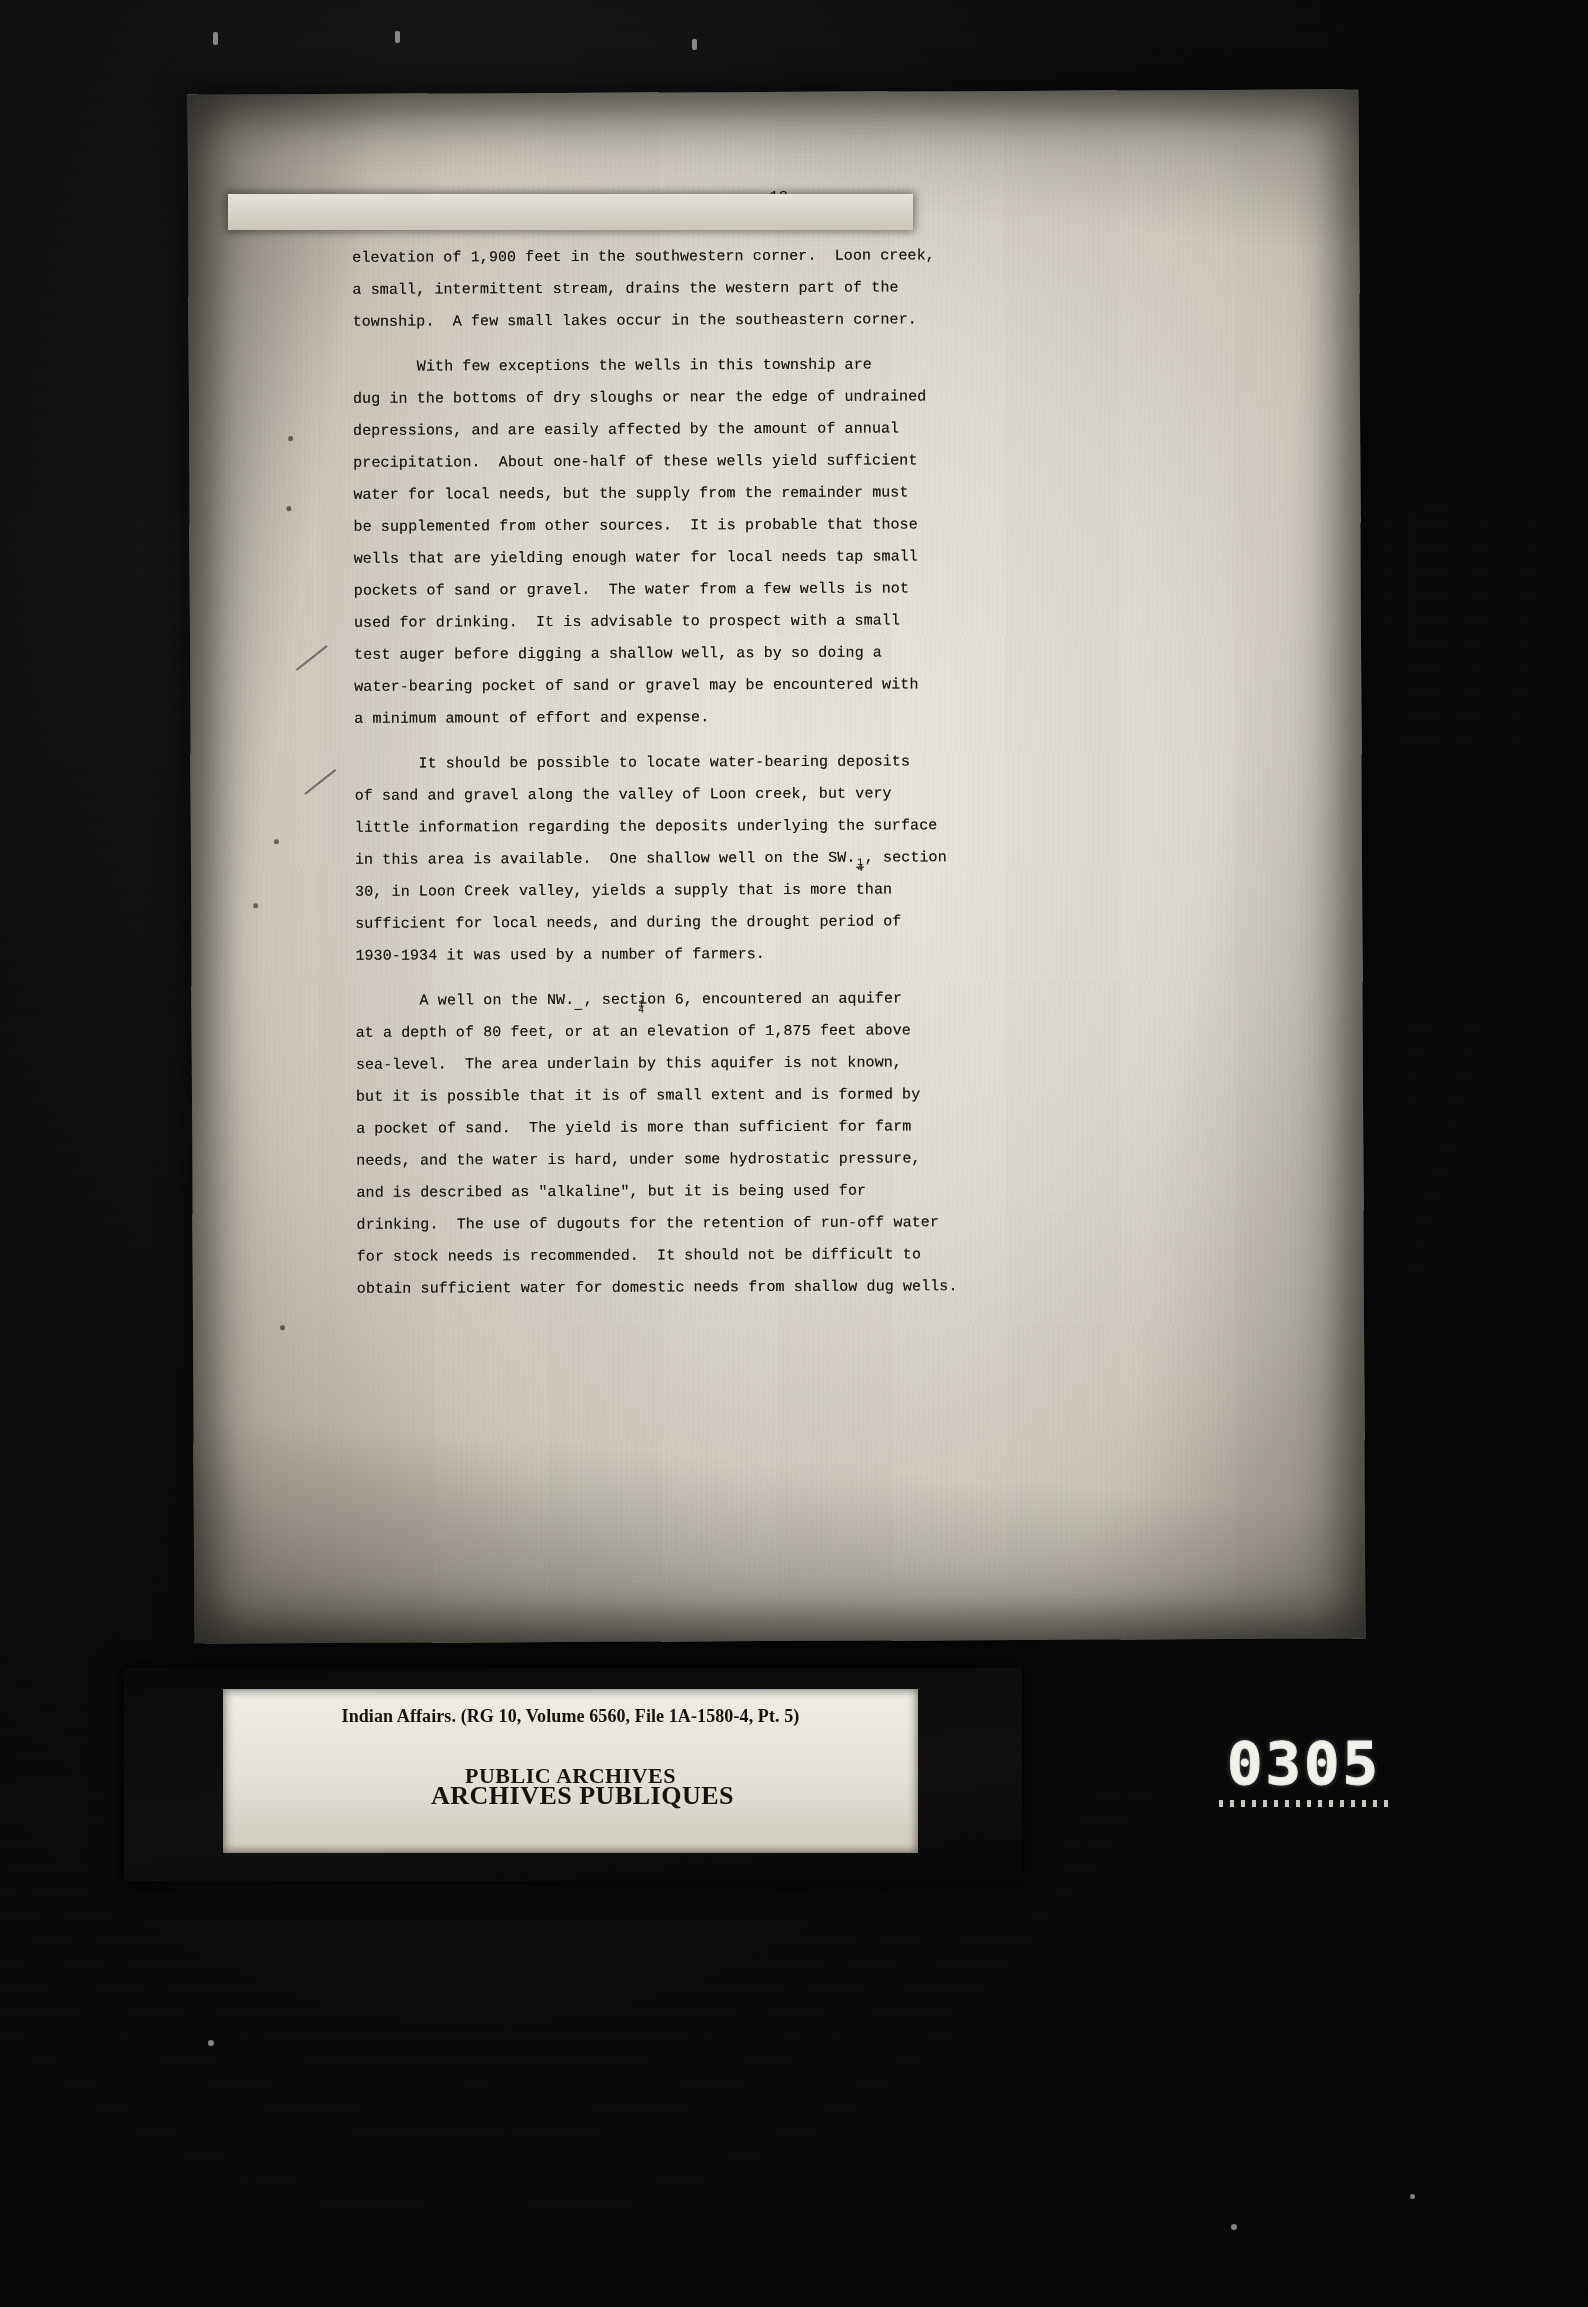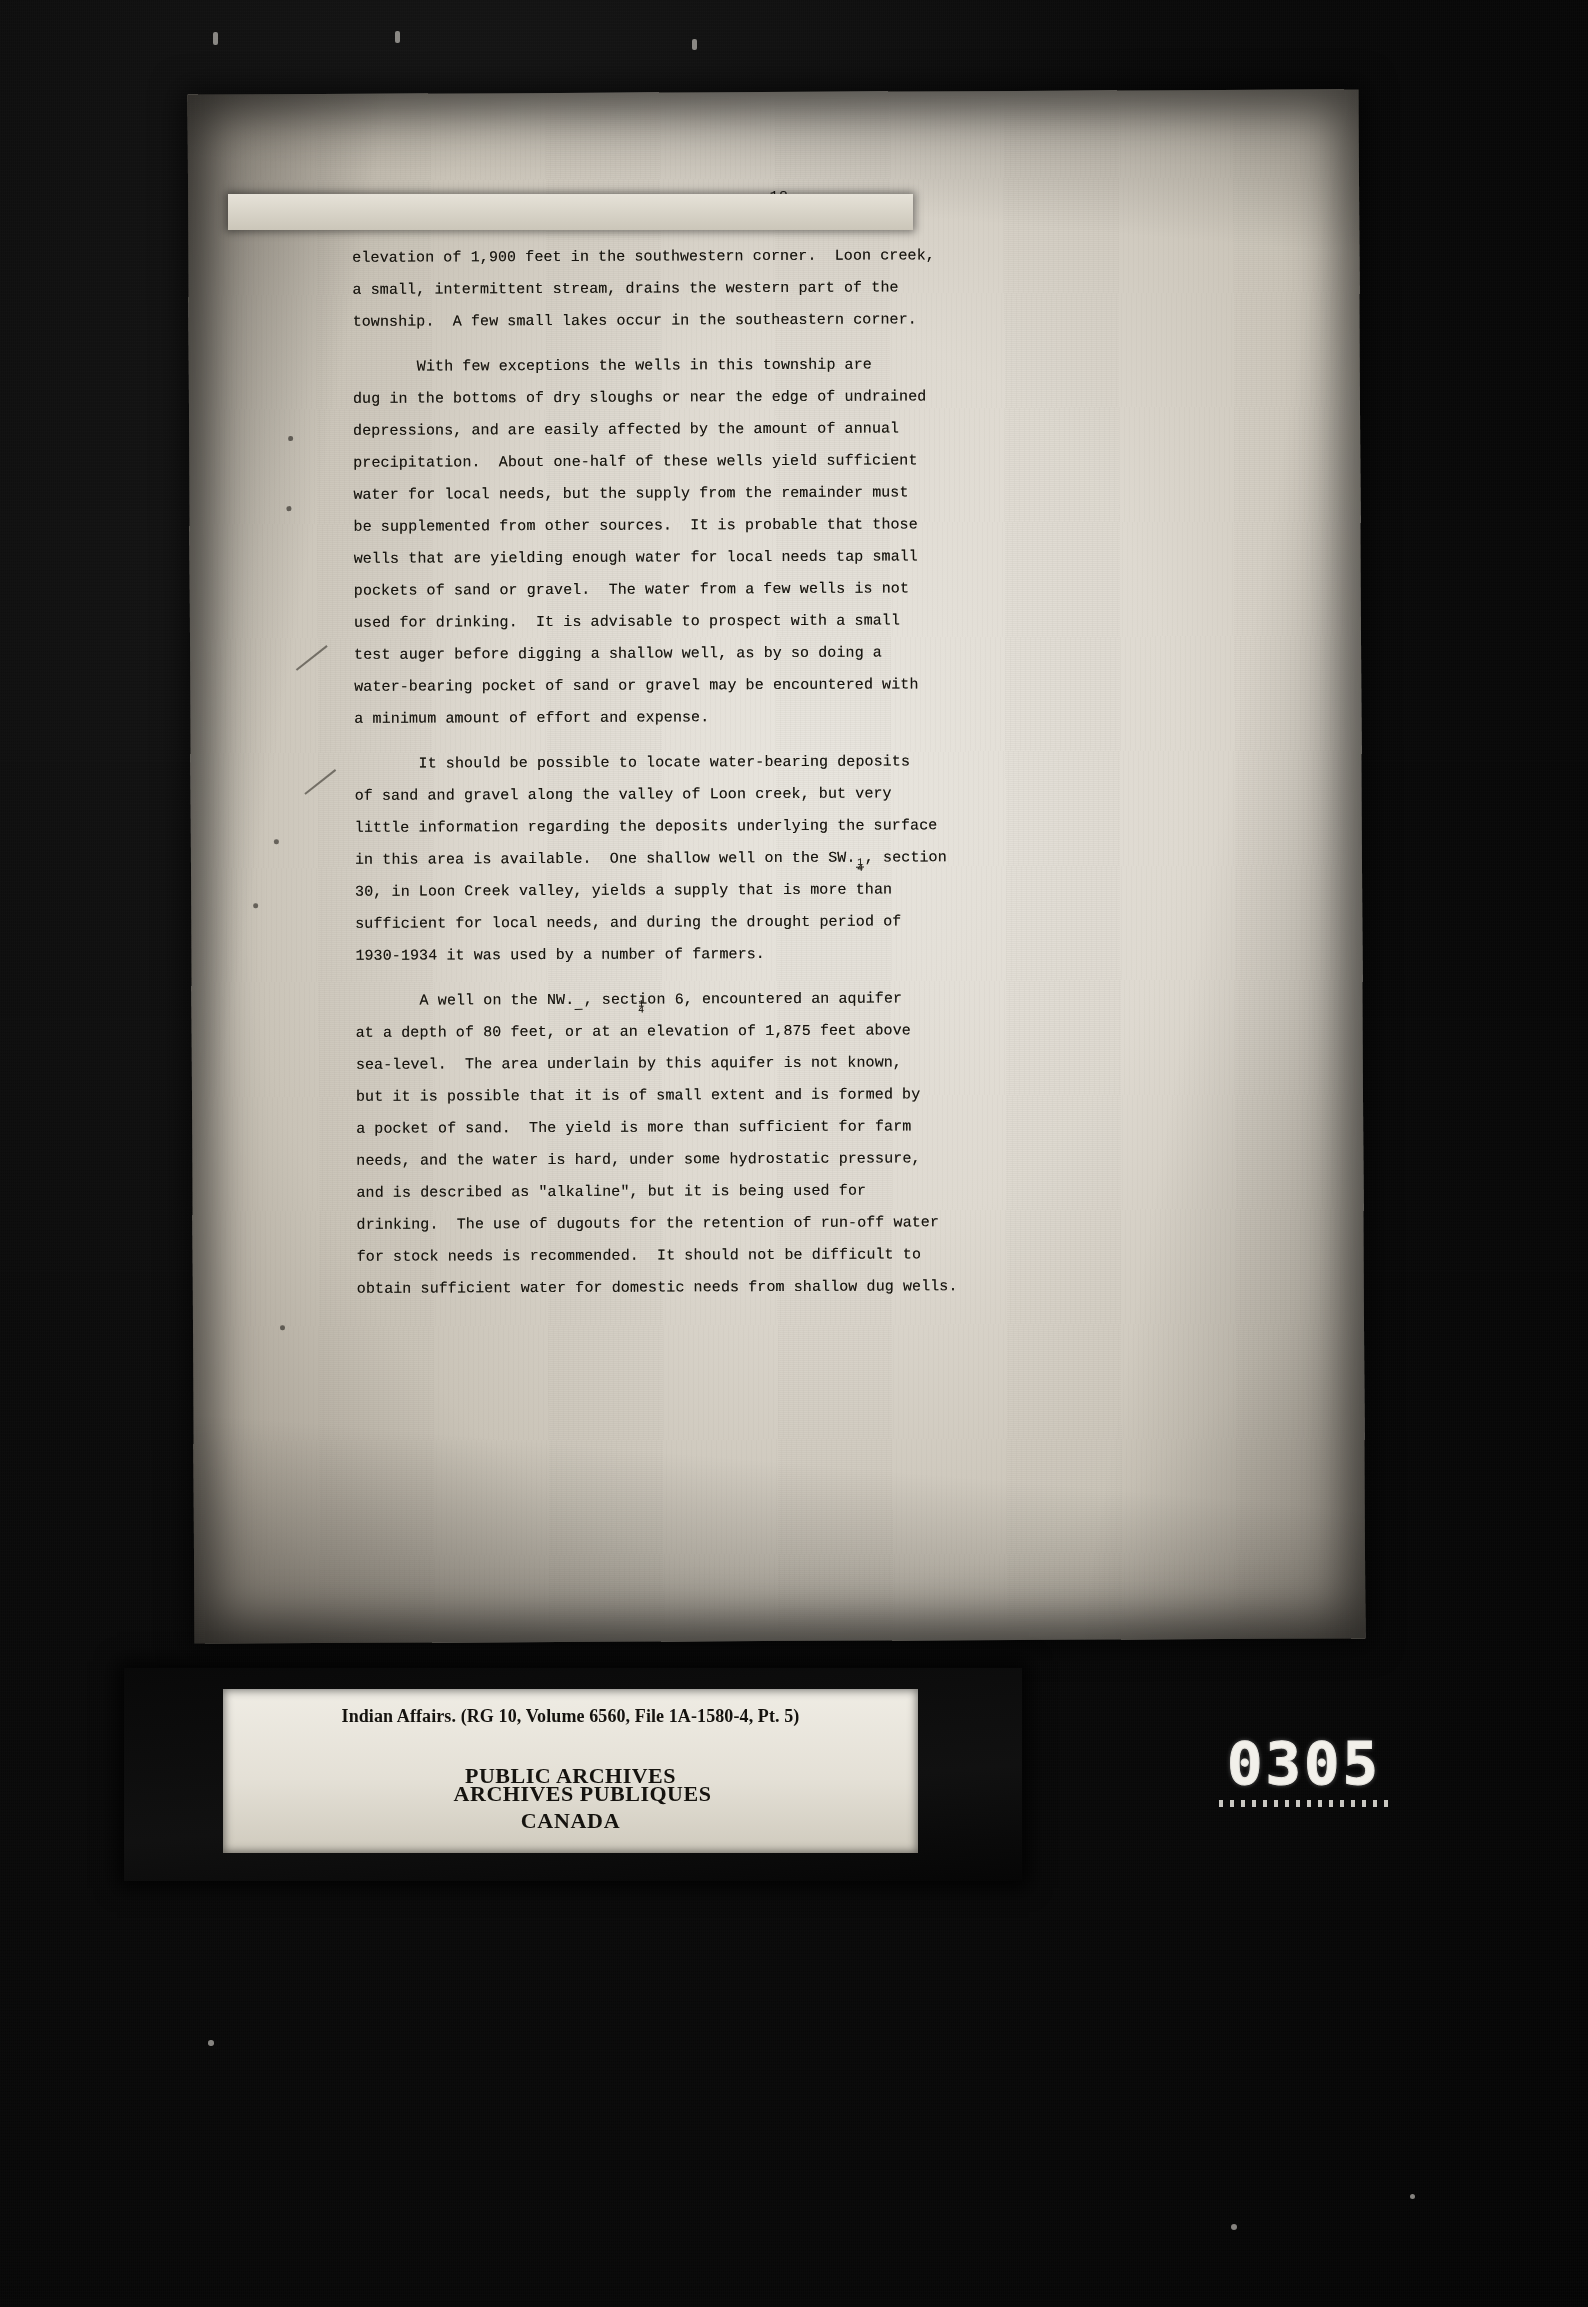--- a/index.html
+++ b/index.html
@@ -170,21 +170,21 @@
   .label-card .arch-2,
   .label-card .arch-3 {
     position: absolute;
     left: 0; right: 0;
     text-align: center;
     font-family: "Liberation Serif", serif;
     font-weight: 700;
     color: #15130f;
   }
   .label-card .arch-1 { top: 66px; font-size: 22px; letter-spacing: 0.5px; margin-top: 8px; }
-  .label-card .arch-2 { top: 92px; font-size: 22px; letter-spacing: 0.5px; padding-left: 24px; }
+  .label-card .arch-2 { top: 92px; font-size: 26px; letter-spacing: 0.5px; padding-left: 24px; }
   .label-card .arch-3 { top: 119px; font-size: 22px; letter-spacing: 0.7px; }
 
   .label-tail {
     position: absolute;
     left: 228px;
     top: 194px;
     width: 685px;
     height: 36px;
     background: linear-gradient(180deg, #e6e2d8 0%, #cbc6b9 100%);
     box-shadow: 0 0 8px 2px rgba(0,0,0,0.45);
@@ -294,21 +294,20 @@
     </div>
 
   </div>
 </div>
 
 <div class="label-block">
   <div class="label-card">
     <div class="archive-ref">Indian Affairs. (RG 10, Volume 6560, File 1A-1580-4, Pt. 5)</div>
     <div class="arch-1">PUBLIC ARCHIVES</div>
     <div class="arch-2">ARCHIVES PUBLIQUES</div>
-    <div class="arch-3">CANADA</div>
   </div>
 </div>
 <div class="label-tail"></div>
 
 <div class="frame-counter">
   <div class="fc-digits">0305</div>
   <div class="fc-ticks"></div>
 </div>
 
 

